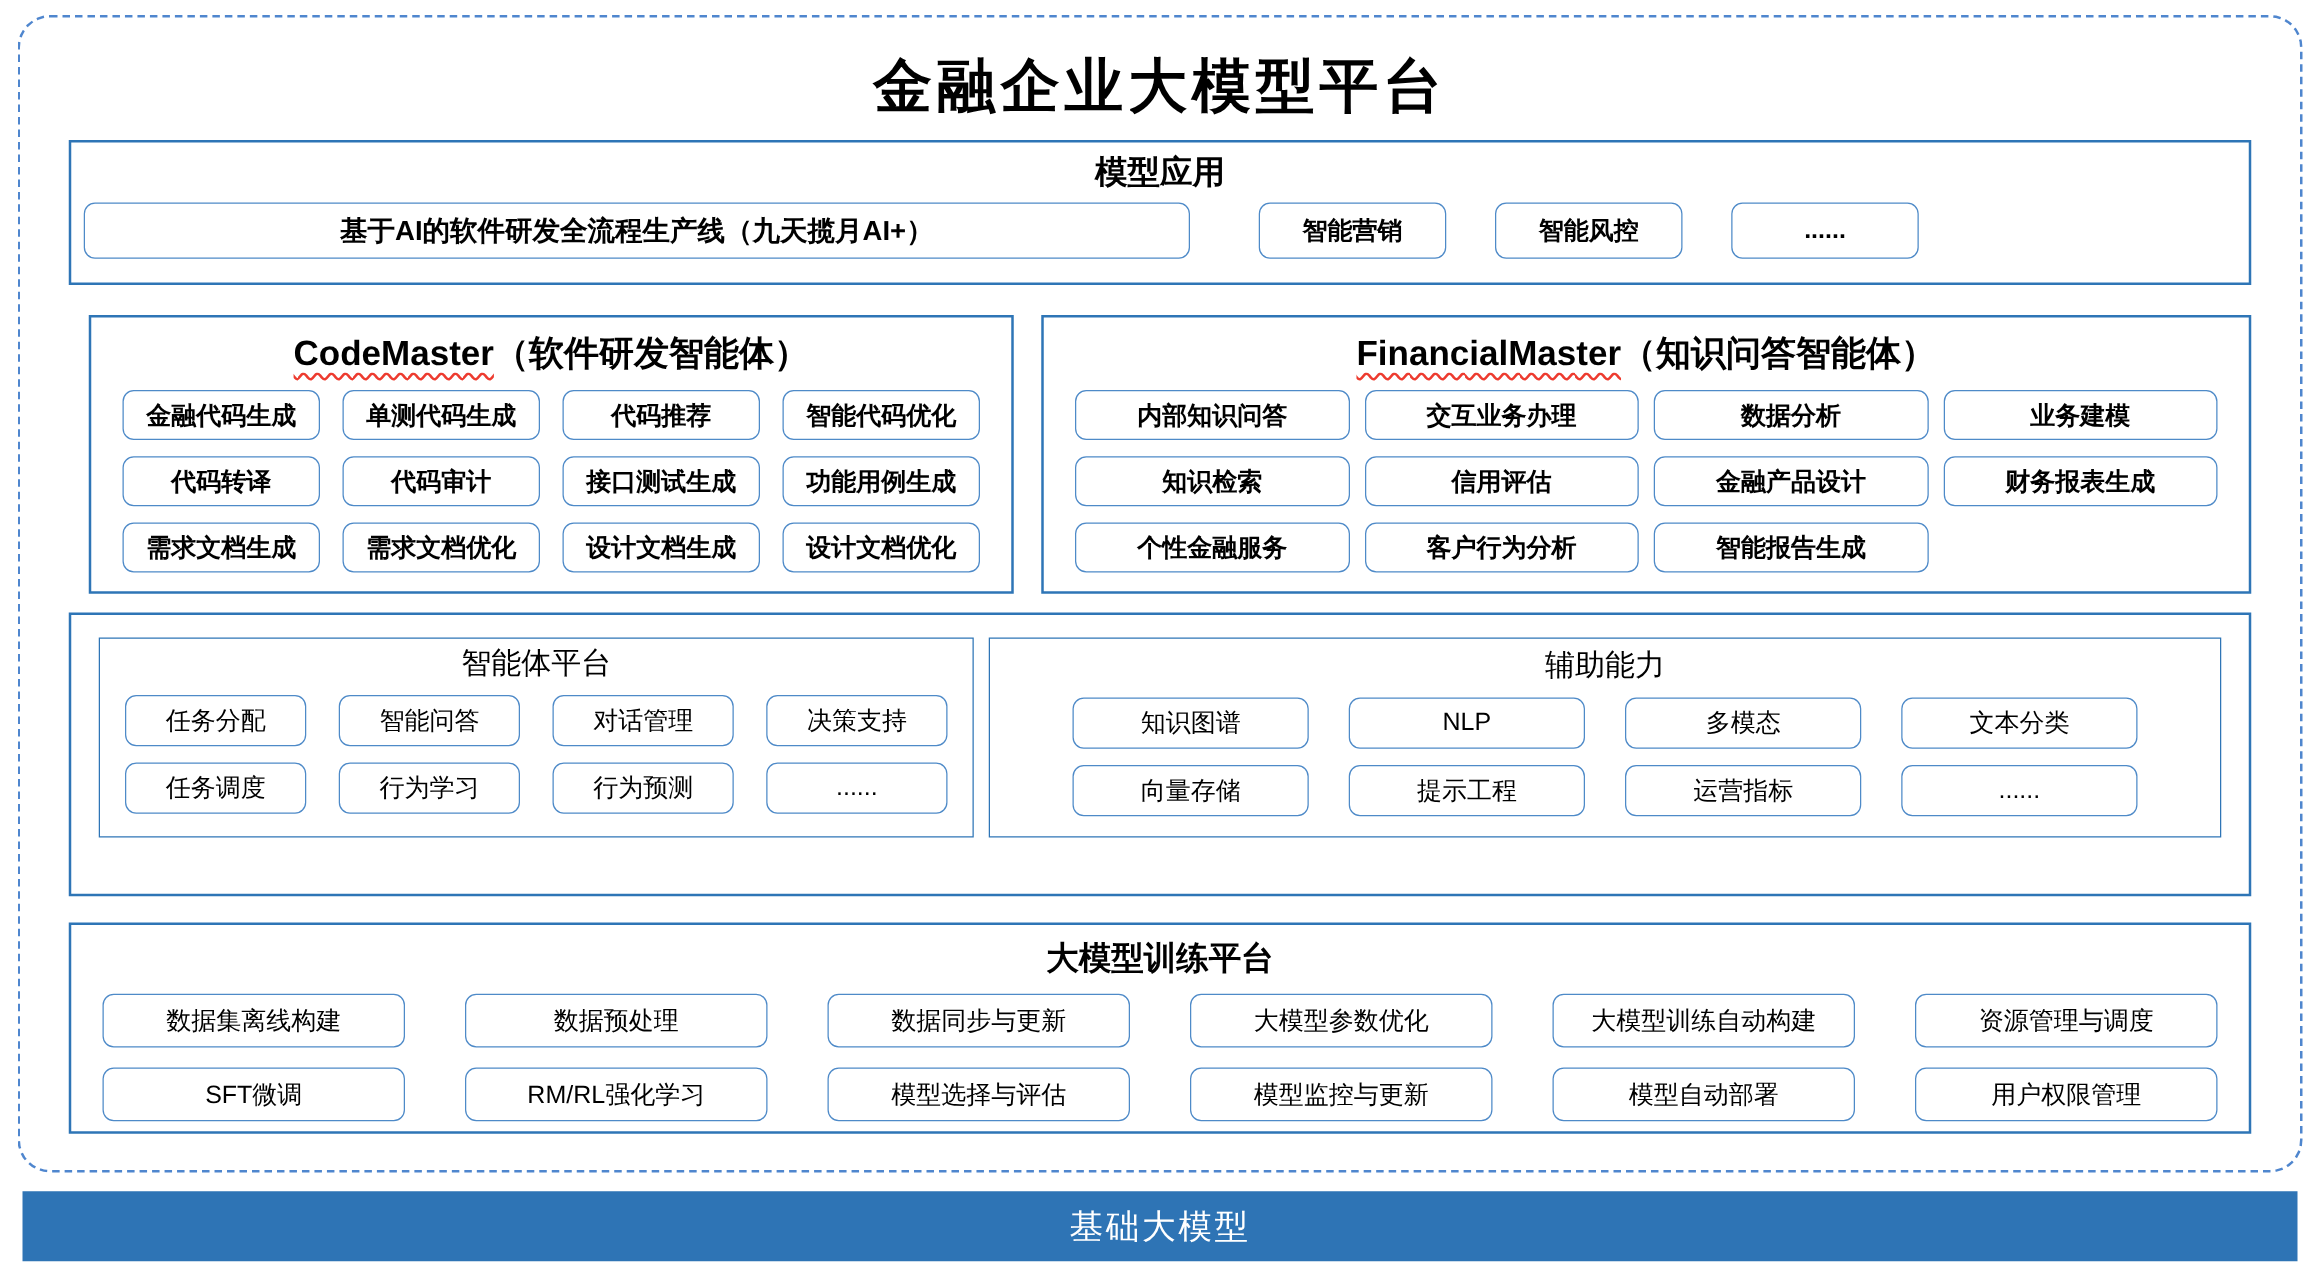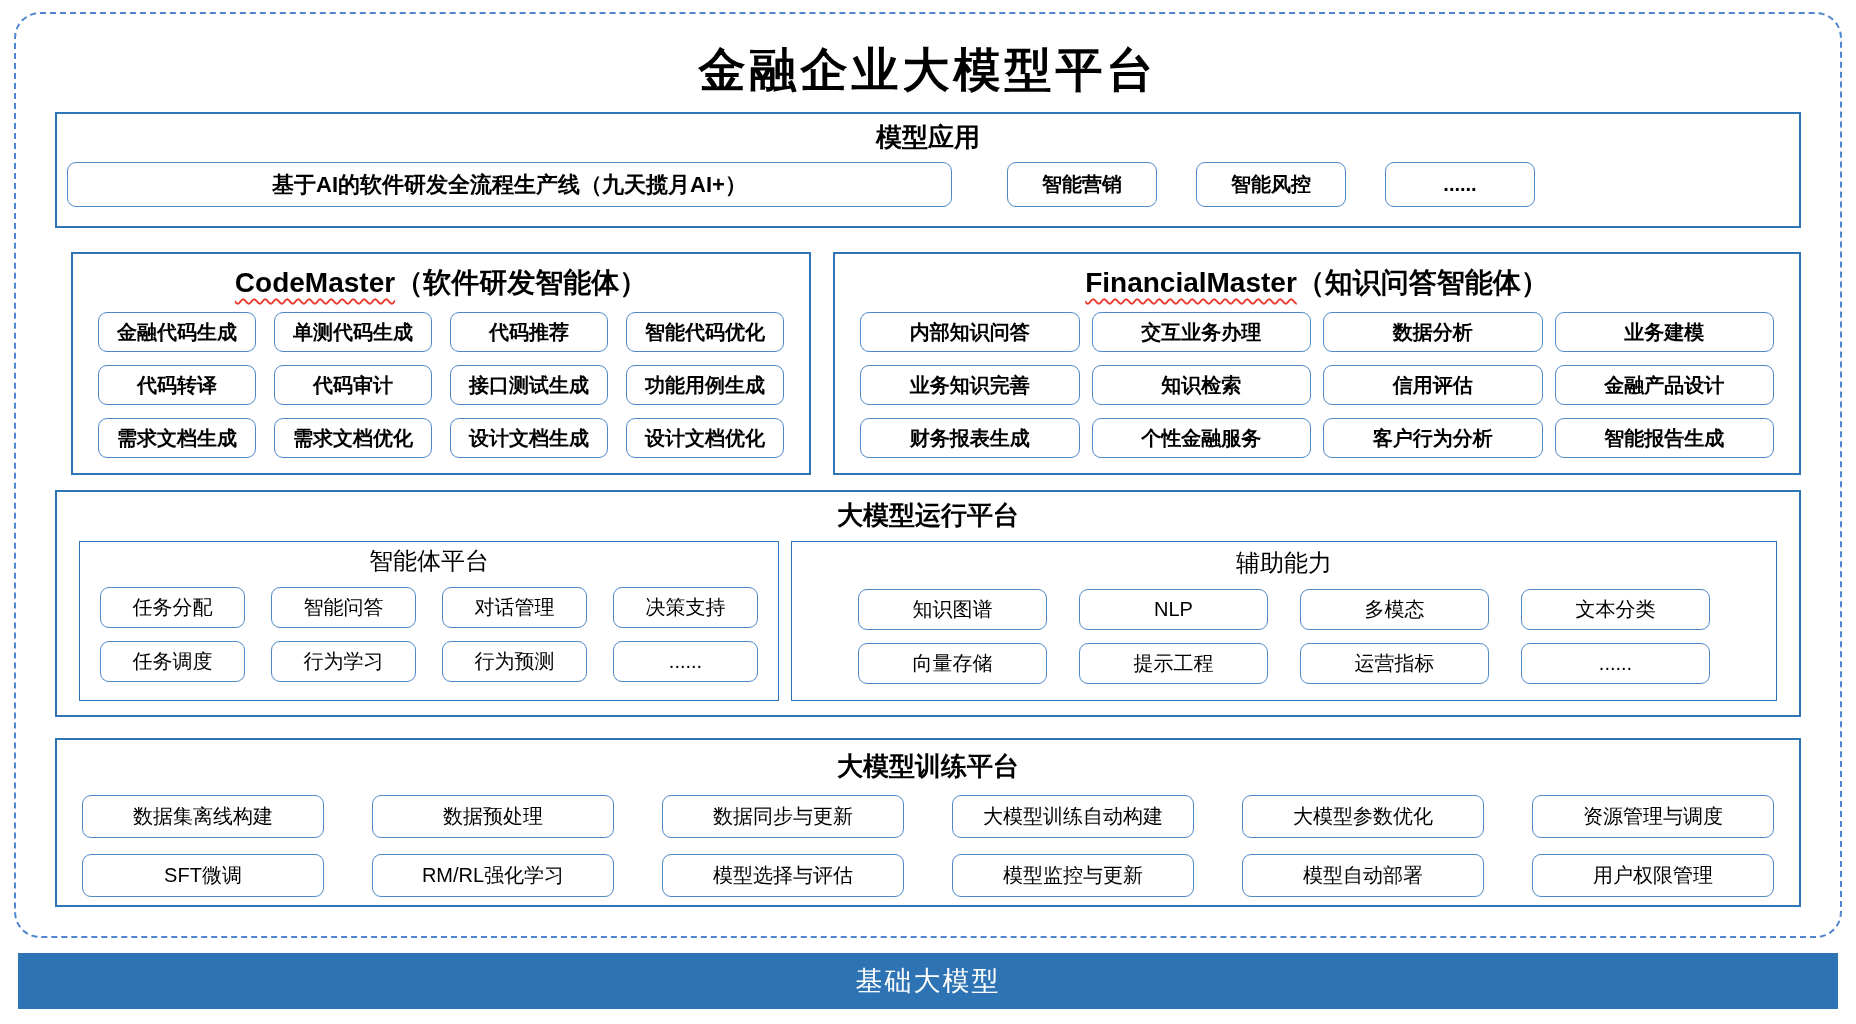--- a/index.html
+++ b/index.html
@@ -123,34 +123,32 @@
       </div>
       <div class="section sec-agent sec-financialmaster">
         <div class="agent-header">
           <span class="squiggle">FinancialMaster</span><span>（知识问答智能体）</span>
         </div>
         <div class="grid4">
             <div class="chip">内部知识问答</div>
             <div class="chip">交互业务办理</div>
             <div class="chip">数据分析</div>
             <div class="chip">业务建模</div>
-            <div class="chip">业务知识完善</div>
             <div class="chip">知识检索</div>
             <div class="chip">信用评估</div>
             <div class="chip">金融产品设计</div>
             <div class="chip">财务报表生成</div>
             <div class="chip">个性金融服务</div>
             <div class="chip">客户行为分析</div>
             <div class="chip">智能报告生成</div>
           </div>
       </div>
     </div>
 
     <div class="section sec-runtime">
-      <div class="sec-header">大模型运行平台</div>
       <div class="runtime-row">
         <div class="inner-box inner-agent">
           <div class="inner-header">智能体平台</div>
           <div class="grid4r">
               <div class="chip">任务分配</div>
               <div class="chip">智能问答</div>
               <div class="chip">对话管理</div>
               <div class="chip">决策支持</div>
               <div class="chip">任务调度</div>
               <div class="chip">行为学习</div>
@@ -173,22 +171,22 @@
         </div>
       </div>
     </div>
 
     <div class="section sec-training">
       <div class="sec-header">大模型训练平台</div>
       <div class="grid6">
           <div class="chip">数据集离线构建</div>
           <div class="chip">数据预处理</div>
           <div class="chip">数据同步与更新</div>
+          <div class="chip">大模型参数优化</div>
           <div class="chip">大模型训练自动构建</div>
-          <div class="chip">大模型参数优化</div>
           <div class="chip">资源管理与调度</div>
           <div class="chip">SFT微调</div>
           <div class="chip">RM/RL强化学习</div>
           <div class="chip">模型选择与评估</div>
           <div class="chip">模型监控与更新</div>
           <div class="chip">模型自动部署</div>
           <div class="chip">用户权限管理</div>
         </div>
     </div>
 

